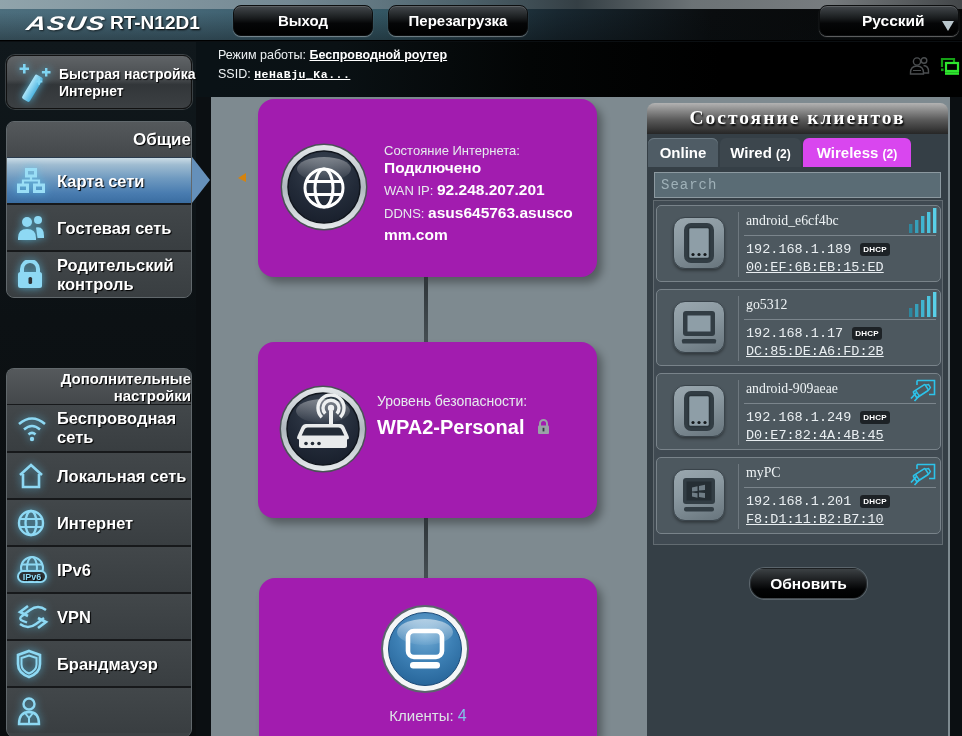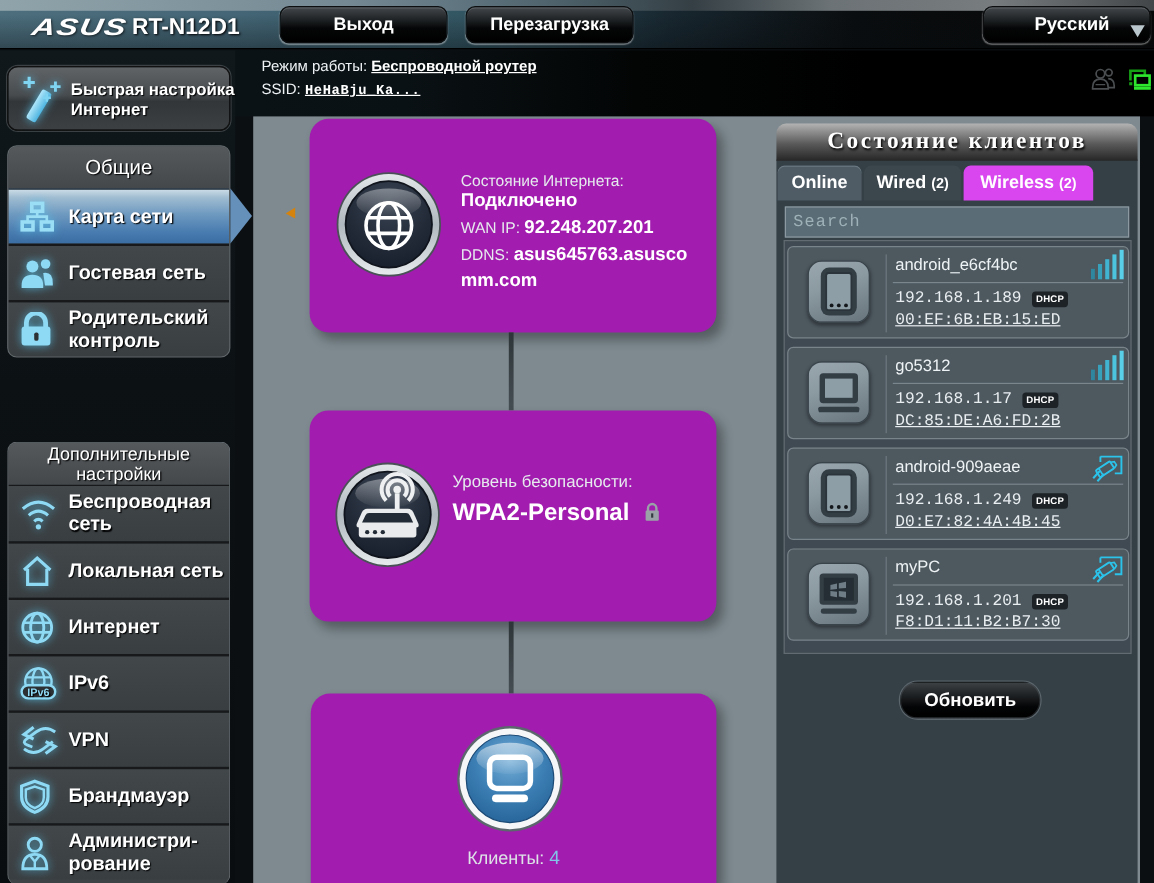--- a/index.html
+++ b/index.html
@@ -1,33 +1,33 @@
 <!DOCTYPE html>
 <html><head><meta charset="utf-8">
 <style>
 *{margin:0;padding:0;box-sizing:border-box}
 html,body{width:962px;height:736px;overflow:hidden}
 body{position:relative;background:#0b0f12;font-family:"Liberation Sans",sans-serif}
 .abs{position:absolute}
 .mono{font-family:"Liberation Mono",monospace}
 .hbtn{position:absolute;top:5px;height:31px;border-radius:8px;color:#fff;font-weight:bold;font-size:15px;text-align:center;line-height:30px;background:linear-gradient(180deg,#43484c 0%,#1b1e20 40%,#050607 60%,#000 100%);border:1px solid #0c0e0f;box-shadow:0 1px 1px rgba(255,255,255,.38), inset 0 1px 0 rgba(255,255,255,.15)}
 .sideblock{position:absolute;left:6px;width:186px;border-radius:8px;border:1px solid #61686c;background:#3d4245;overflow:hidden}
-.sbhead{background:linear-gradient(180deg,#55595c,#44484b);color:#fff;font-weight:normal;text-align:center;text-shadow:1px 1px 1px #000}
+.sbhead{background:linear-gradient(180deg,#55595c,#44484b);color:#fff;font-weight:bold;text-align:right;text-shadow:1px 1px 1px #000}
 .sitem{position:relative;border-top:2px solid #17191b;background:linear-gradient(180deg,#42474a,#393e41);color:#fff;font-weight:bold;font-size:16.5px;text-shadow:1px 1px 1px #000}
 .sitem .lbl{position:absolute;left:50px;top:50%;transform:translateY(-50%);line-height:19px}
 .sitem svg{position:absolute;left:9px;top:50%;transform:translateY(-50%);filter:drop-shadow(0 0 4px rgba(90,200,240,.75))}
 .sel{background:linear-gradient(180deg,#cbdce6 0%,#9fbcd1 15%,#6f9ac0 45%,#497cb0 78%,#3a6da1 100%)}
 
 .card{position:absolute;left:258px;width:339px;background:#a21caf;border-radius:16px;box-shadow:5px 6px 9px rgba(0,0,0,.33)}
 .ctx{position:absolute;color:#e6ebee}
 a.lnk{color:#fff;font-weight:bold;text-decoration:underline}
 .tab{position:absolute;top:138px;height:29px;border-radius:6px 6px 0 0;color:#fff;font-weight:bold;font-size:15px;text-align:center;line-height:29px}
 .ccard{position:absolute;left:656px;width:285px;height:77px;background:#4d585f;border:1px solid #79838a;border-radius:5px}
 .cicon{position:absolute;left:16px;top:11px;width:52px;height:52px;border-radius:12px;background:linear-gradient(160deg,#9aa7ae 0%,#8b99a1 40%,#67747c 100%);border:1px solid #39434a;box-shadow:0 2px 3px rgba(0,0,0,.35)}
-.cname{position:absolute;left:89px;top:7px;font-family:Liberation Sans, sans-serif;font-size:13.8px;color:#eef3f5}
+.cname{position:absolute;left:89px;top:7px;font-family:Liberation Serif, serif;font-size:13.8px;color:#eef3f5}
 .chr{position:absolute;left:87px;top:29px;width:192px;height:1px;background:#7b858c}
 .cip{position:absolute;left:89px;top:36px;font-family:"Liberation Mono",monospace;font-size:13.5px;color:#e9eef1;display:flex;align-items:center}
 .badge{display:inline-block;margin-left:9px;background:#1d2226;color:#fff;font-family:"Liberation Sans",sans-serif;font-weight:bold;font-size:8px;letter-spacing:.5px;border-radius:3px;padding:2px 3px;line-height:9px;letter-spacing:.2px}
 .cmac{position:absolute;left:89px;top:54px;font-family:"Liberation Mono",monospace;font-size:13.5px;color:#e9eef1;text-decoration:underline}
 .cdiv{position:absolute;left:81px;top:6px;width:1px;height:65px;background:#6e787f}
 .bars{position:absolute;right:3px;top:2px;width:28px;height:25px}
 </style></head>
 <body>
 
 <div class="abs" style="left:0;top:0;width:962px;height:41px;background:linear-gradient(180deg,rgba(8,12,14,0) 30%,rgba(8,12,14,.38) 100%),linear-gradient(90deg,#4c6e7d 0%,#446676 20%,#335663 40%,#182730 58%,#0a0d0f 74%,#060707 100%);border-bottom:1px solid #000">
@@ -161,21 +161,20 @@
         <path d="M13 6.5 L20.5 9 v6.5 q0 6-7.5 9 q-7.5-3-7.5-9 V9 Z" stroke-width="2"></path>
       </svg>
     <span class="lbl">Брандмауэр</span>
   </div>
   <div class="sitem" style="height:47px">
     <svg width="26" height="30" viewBox="0 0 26 30" fill="none" stroke="#8ed9f4" stroke-width="2.4">
         <circle cx="13" cy="8" r="5.5"></circle>
         <path d="M3 28 q0-12 10-12 q10 0 10 12 Z"></path>
         <path d="M9 17 l4 5 4-5 M13 22 v6" stroke-width="2"></path>
       </svg>
-    <span class="lbl">Администри-<br>рование</span>
   </div>
 </div>
 <div class="abs" style="left:192px;top:157px;width:0;height:0;border-top:23px solid transparent;border-bottom:23px solid transparent;border-left:18px solid #6590ba"></div>
 
 <div class="abs" style="left:211px;top:97px;width:739px;height:639px;background:#7e8a90"></div>
 <div class="abs" style="left:238px;top:173px;width:0;height:0;border-top:5px solid transparent;border-bottom:4px solid transparent;border-right:8px solid #d5830f"></div>
 
 <div class="card" style="top:99px;height:178px">
   <svg class="abs" style="left:21px;top:43px" width="90" height="90" viewBox="0 0 90 90">
     <defs>
@@ -341,21 +340,21 @@
           <path d="M25 16 l6-1.3 v5.2 L25 20.5 Z"></path>
           <path d="M18 22.6 l5.5.6 v4.6 L18 26.6 Z"></path>
           <path d="M25 23.4 l6 .7 v5 L25 28 Z" transform="translate(0,-1)"></path>
         </g>
         <rect x="10" y="37" width="30" height="4.5" rx="2" fill="#323d44"></rect>
       </svg></div>
   <div class="cdiv"></div>
   <div class="cname">myPC</div>
   <div class="chr"></div>
   <div class="cip">192.168.1.201<span class="badge">DHCP</span></div>
-  <div class="cmac">F8:D1:11:B2:B7:30</div>
+  <div class="cmac">F8:D1:11:B2:B7:10</div>
   <svg class="abs" style="right:4px;top:4px" width="26" height="24" viewBox="0 0 26 24" fill="none" stroke="#2cc3ea" stroke-width="1.6">
       <path d="M7 2.5 H24.5 V16.5 H19"></path>
       <path d="M7 2.5 V7"></path>
       <g transform="rotate(-33 12.5 12)">
         <rect x="3.5" y="8.5" width="14" height="7" rx="1"></rect>
         <path d="M6.5 8.5 V15.5 M17.5 9.5 l3 1.3 v3.4 l-3 1.3" stroke-width="1.4"></path>
       </g>
       <path d="M6.5 14.5 L1 20.5 M10 17 L4.5 23" stroke-width="1.7"></path>
     </svg>
 </div>

